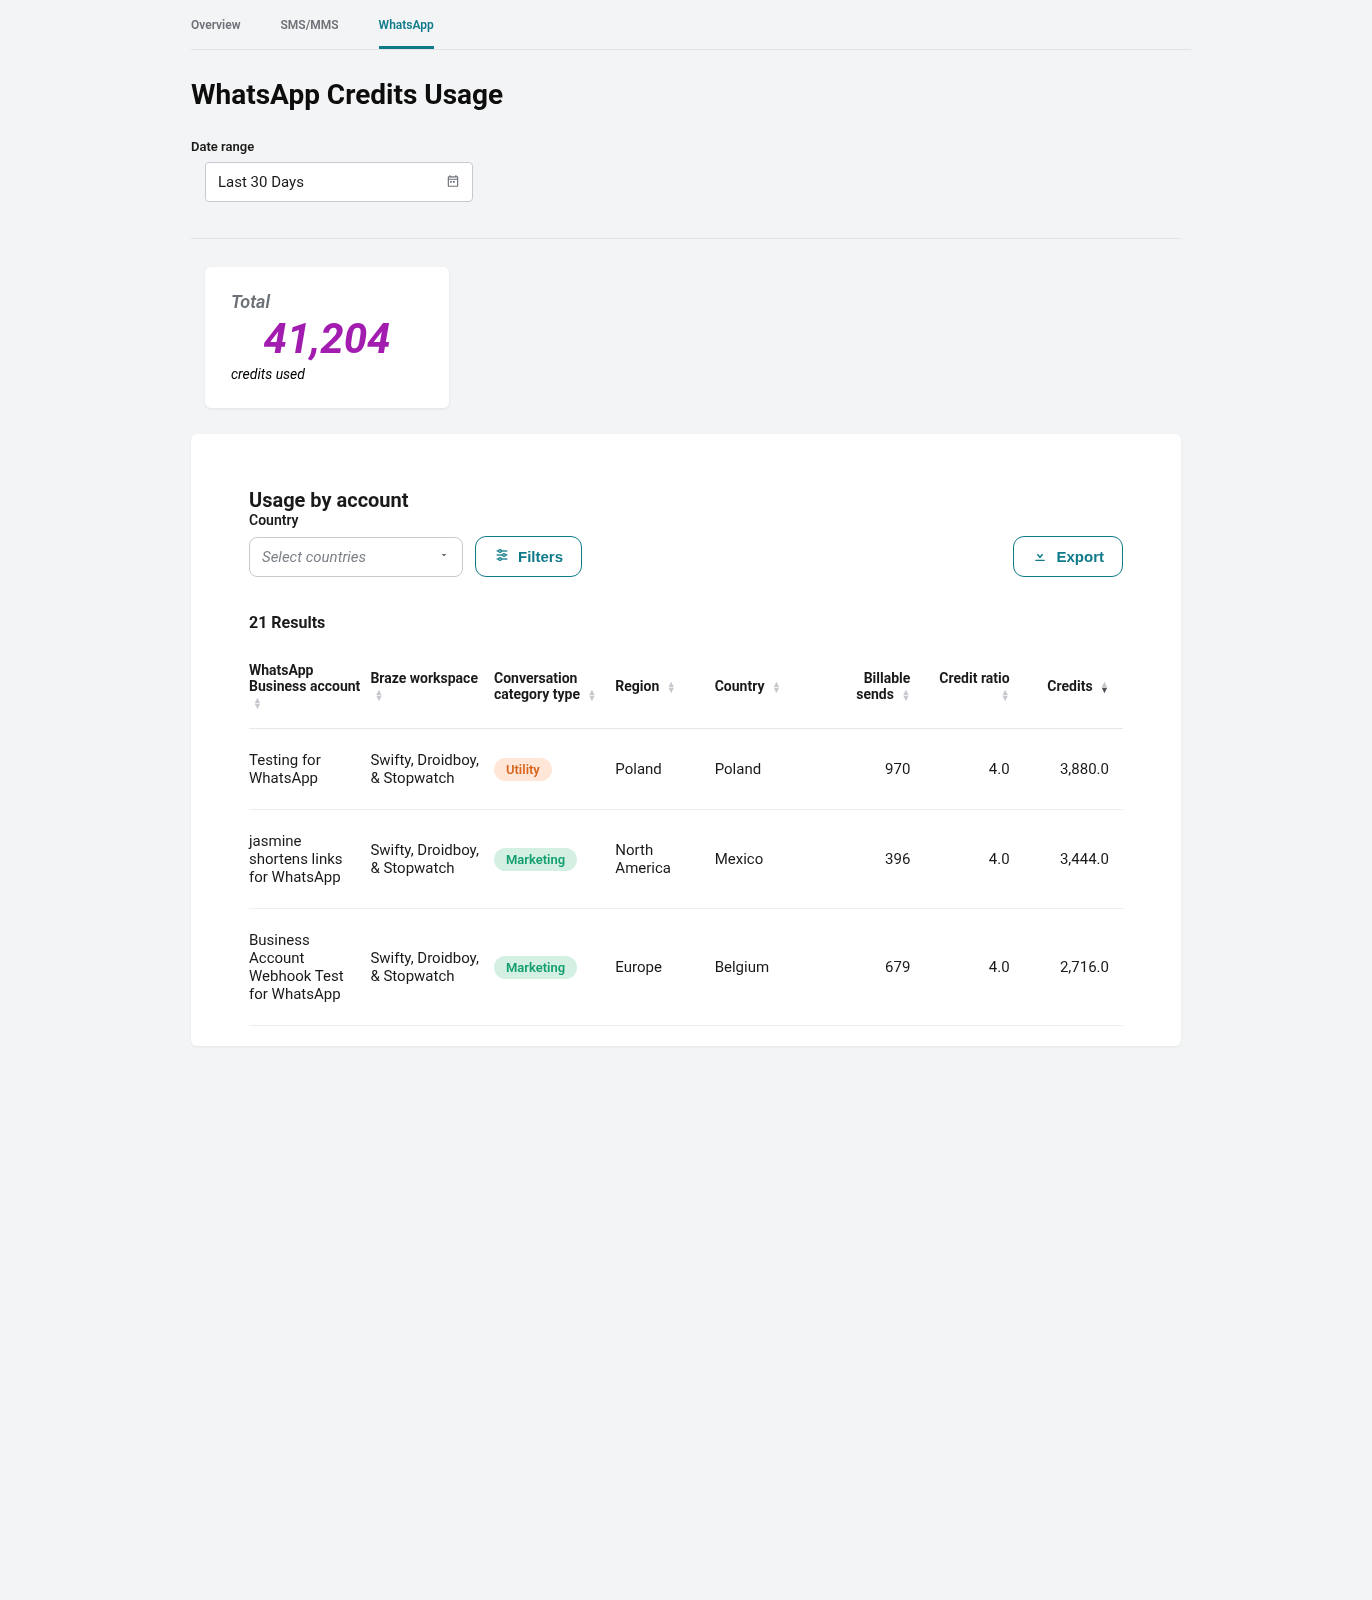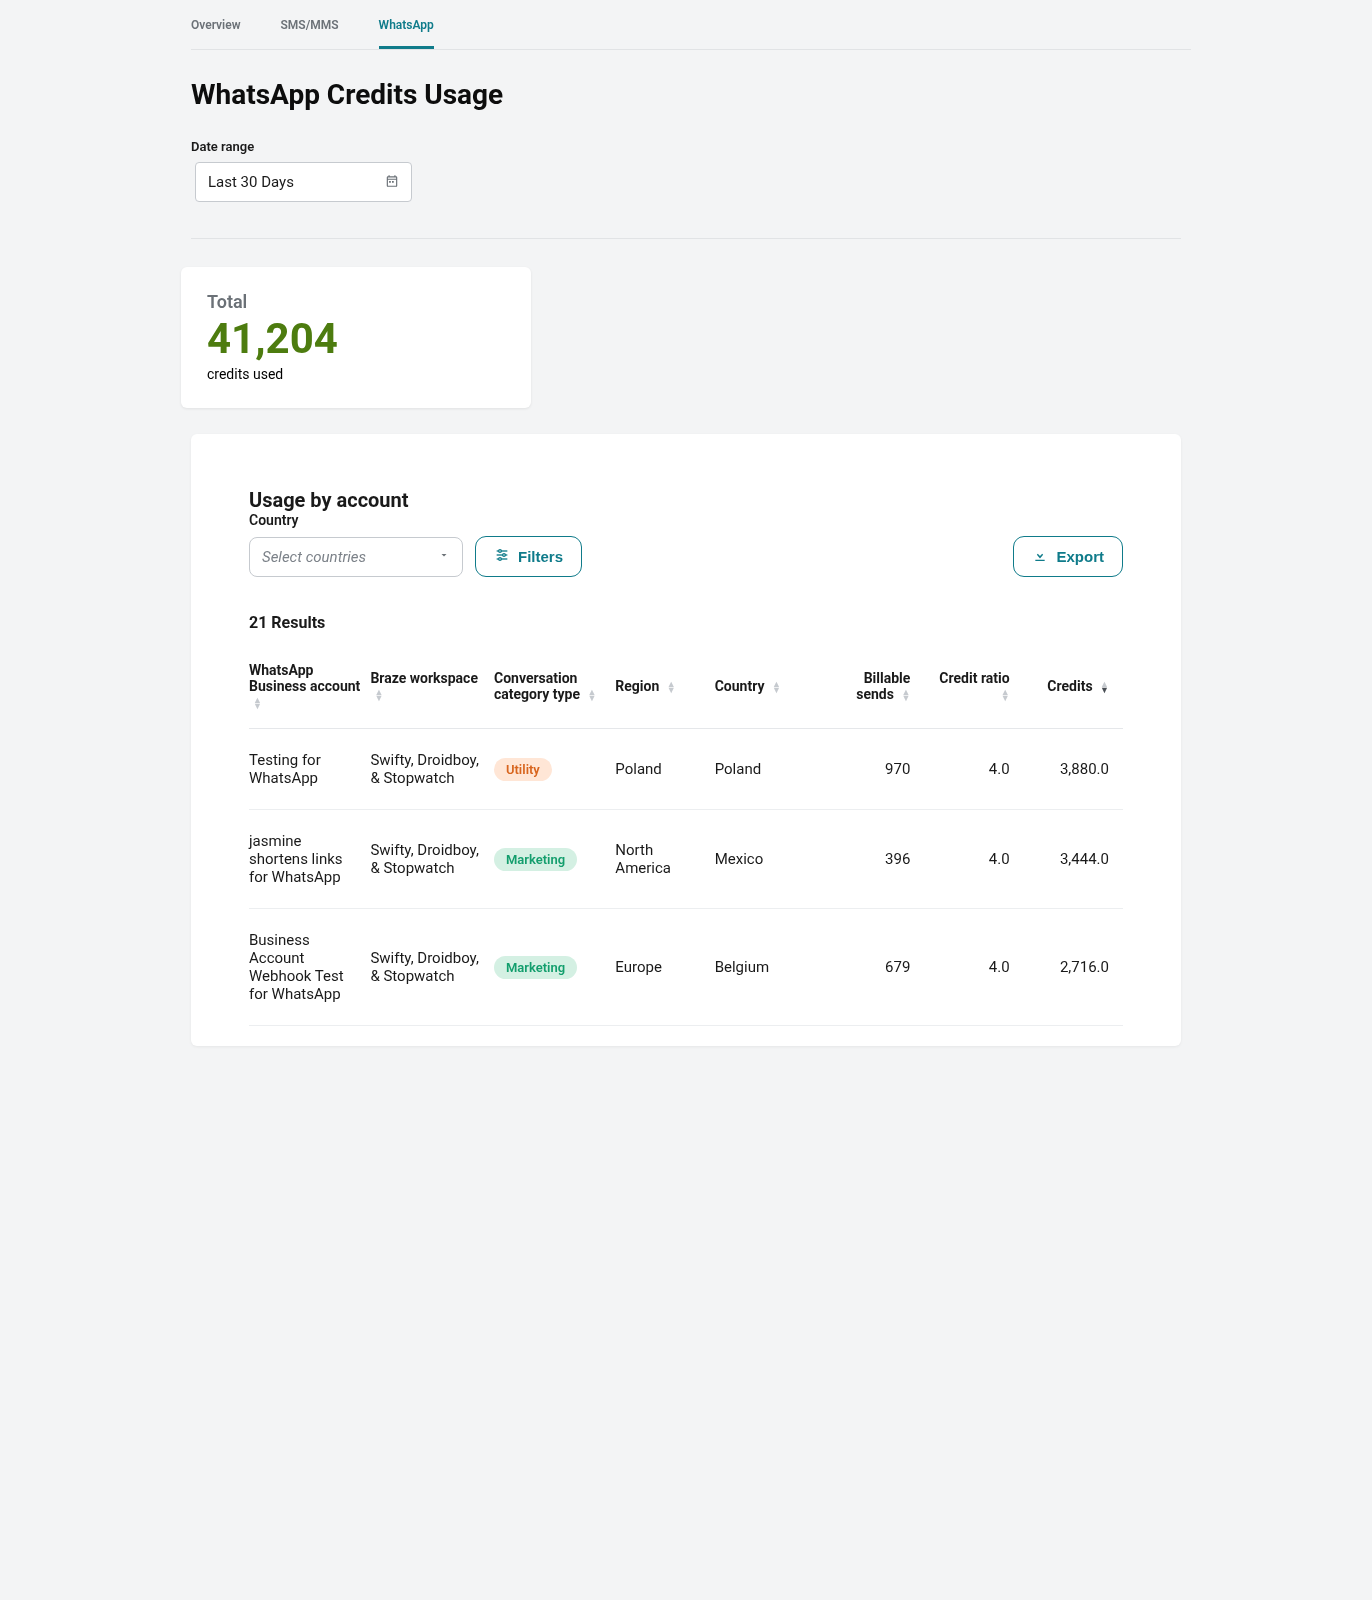--- a/index.html
+++ b/index.html
@@ -38,50 +38,51 @@
     color: #0d0d0d;
   }
   
   .field-label {
     font-size: 13px;
     font-weight: 600;
     margin: 0 0 8px 10px;
     color: #1a1a1a;
   }
   .date-input {
-    margin-left: 14px;
+    margin-left: 24px;
     background: #fff;
     border: 1px solid #c6cacf;
     border-radius: 4px;
     padding: 10px 12px;
-    width: 217px;
+    width: 268px;
     display: flex;
     align-items: center;
     justify-content: space-between;
     font-size: 15px;
     color: #1a1a1a;
     cursor: pointer;
   }
   .cal-icon { color: #6b7177; font-size: 14px; }
   .divider {
     border: none;
     border-top: 1px solid #e1e3e5;
     margin: 36px 10px 28px 10px;
   }
   
   .total-card {
     background: #fff;
     border-radius: 6px;
     box-shadow: 0 1px 3px rgba(0,0,0,0.08);
-    width: 350px;
+    width: 244px;
     padding: 24px 26px 26px 26px;
-    margin-left: 0;
+    margin-left: 24px;
+    font-style: italic;
   }
   .total-card .label { color: #6b7177; font-size: 18px; font-weight: 600; margin-bottom: 4px;}
-  .total-card .value { font-size: 42px; font-weight: 700; color: #4d7c0f; line-height: 1.1;}
+  .total-card .value { font-size: 42px; font-weight: 700; color: #a21caf; line-height: 1.1; text-align: center;}
   .total-card .sub { font-size: 14px; color: #000000; margin-top: 4px;}
   
   .main-card {
     background: #fff;
     border-radius: 6px;
     box-shadow: 0 1px 3px rgba(0,0,0,0.06);
     margin: 26px 10px 0 10px;
     padding: 54px 58px 20px 58px;
   }
   .section-title { font-size: 20px; font-weight: 700; }

